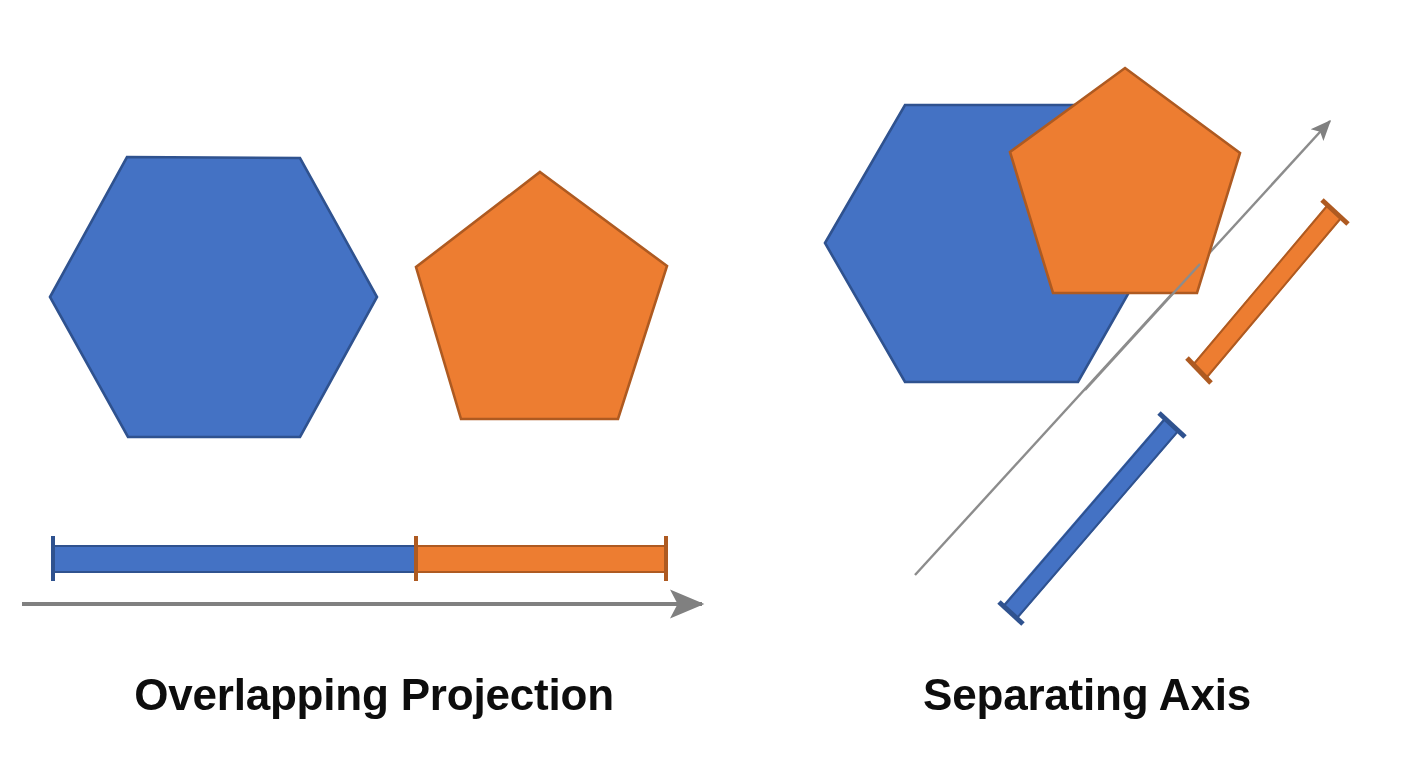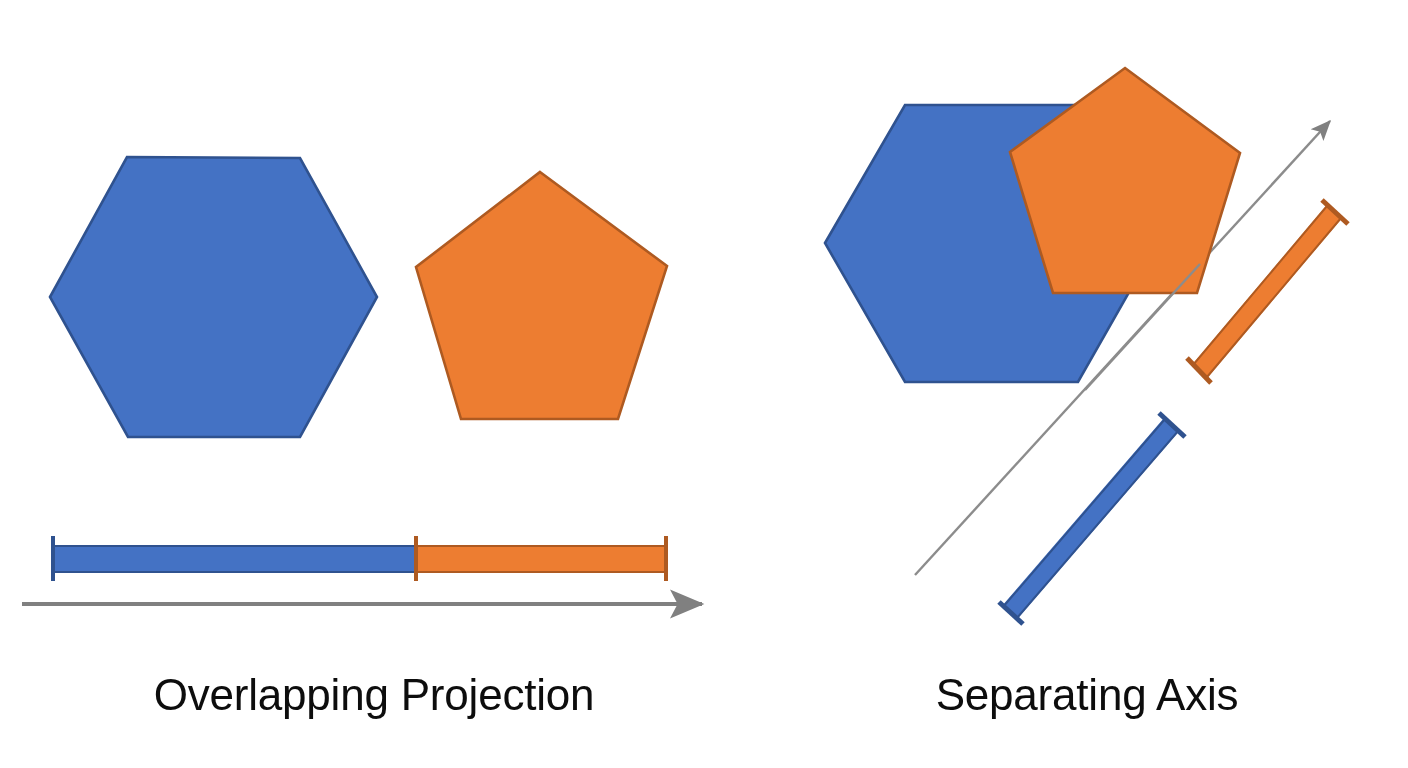--- a/index.html
+++ b/index.html
@@ -15,20 +15,21 @@
     overflow: hidden;
     position: relative;
   }
   #diagram-root {
     position: absolute;
     top: 0;
     left: 0;
     width: 1408px;
     height: 695px;
     background: #ef4444;
+    font-weight: bold;
   }
   svg.figure {
     display: block;
     width: 1408px;
     height: 768px;
   }
   .caption-text {
     font-family: "Liberation Sans", sans-serif;
     font-size: 44px;
     fill: #0d0d0d;

